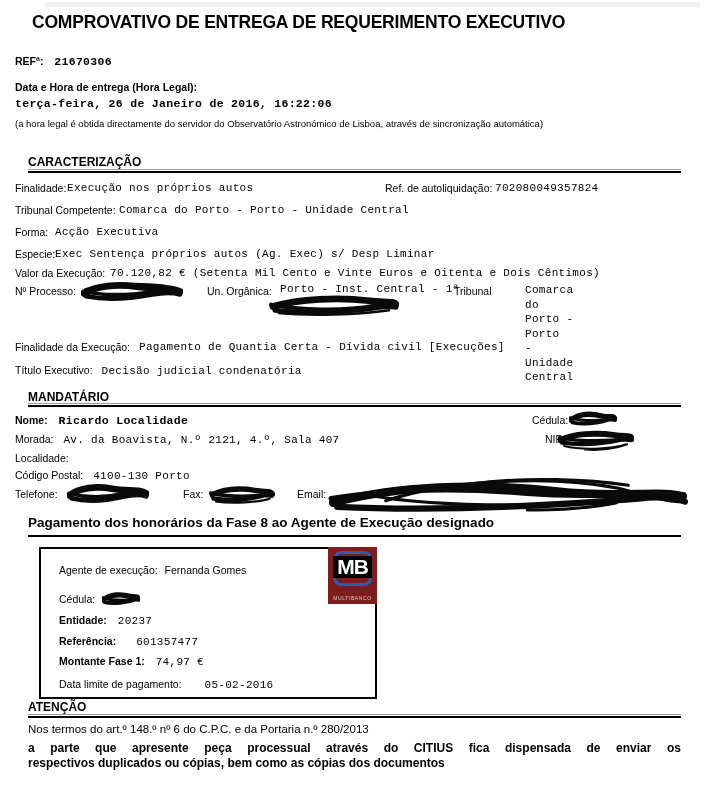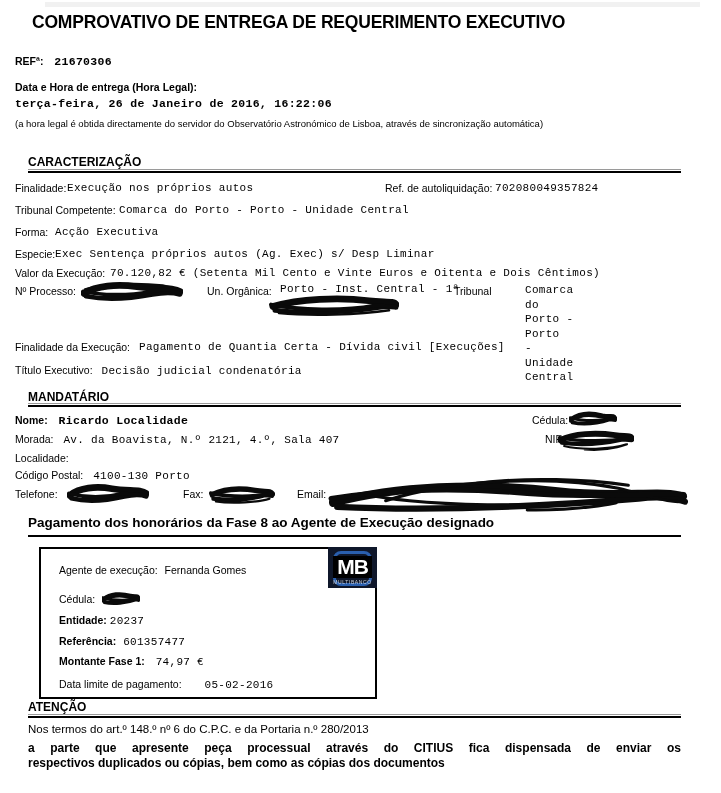--- a/index.html
+++ b/index.html
@@ -17,21 +17,21 @@
   .h{position:absolute;left:28px;font-weight:bold;font-size:12px;}
   .h2{position:absolute;left:28px;font-weight:bold;font-size:13.5px;}
   .rule{position:absolute;left:28px;width:653px;height:1px;border-top:1px solid #9a9a9a;border-bottom:2.5px solid #000;}
   .rule2{position:absolute;left:28px;width:653px;height:0;border-top:2.5px solid #000;}
   .at{position:absolute;top:0;}
   .pre{white-space:pre-line;line-height:14.5px;}
   .scrib{position:absolute;}
   .scrib svg{display:block;width:100%;height:100%;}
   .scrib path{stroke:#0a0a0a;fill:none;stroke-linecap:round;}
   .pbox{position:absolute;left:39px;top:547px;width:334px;height:148px;border:2px solid #000;}
-  .mb{position:absolute;top:-2px;right:-2px;width:49px;height:41px;background:#0f172a;margin-left:48px;}
+  .mb{position:absolute;top:-2px;right:-2px;width:49px;height:57px;background:#7f1d1d;margin-left:48px;}
   .mb-frame{position:absolute;left:5px;top:4px;width:33px;height:29px;border:3px solid #2a5fae;border-radius:8px;}
   .mb-text{position:absolute;left:5px;top:9px;width:39px;height:22px;background:#000;color:#fff;
            font-weight:bold;font-size:21px;line-height:21px;text-align:center;letter-spacing:-1px;
            font-family:"Liberation Sans",sans-serif;}
   .mb-sub{position:absolute;left:0;bottom:3px;width:100%;text-align:center;color:#c9ced6;font-size:5px;letter-spacing:0.6px;}
   .just{position:absolute;left:28px;width:653px;font-weight:bold;font-size:12px;line-height:15px;}
   .just .l1{text-align:justify;text-align-last:justify;}
   .atn1{position:absolute;left:28px;font-size:11.5px;white-space:nowrap;}
 </style>
 </head>
@@ -210,25 +210,25 @@
         <svg viewBox="0 0 100 22" preserveAspectRatio="none">
           <path d="M3,13 C20,5 50,4 75,8 C88,10 95,7 97,11" stroke-width="8"></path>
           <path d="M5,16 C30,19 65,17 90,12 L97,13" stroke-width="6"></path>
           <path d="M2,10 C30,14 65,15 95,11" stroke-width="5"></path>
         </svg>
       </span>
     </div>
 
     <div class="brow" style="top:65px">
       <span class="lbl b">Entidade:</span>
-      <span class="mono" style="margin-left:0">20237</span>
+      <span class="mono" style="margin-left:8px">20237</span>
     </div>
     <div class="brow" style="top:86px">
       <span class="lbl b">Referência:</span>
-      <span class="mono" style="margin-left:4px">601357477</span>
+      <span class="mono" style="margin-left:17px">601357477</span>
     </div>
     <div class="brow" style="top:106px">
       <span class="lbl b">Montante Fase 1:</span>
       <span class="mono" style="margin-left:8px">74,97 €</span>
     </div>
     <div class="brow" style="top:129px">
       <span class="lbl">Data limite de pagamento:</span>
       <span class="mono" style="margin-left:20px">05-02-2016</span>
     </div>
   </div>

